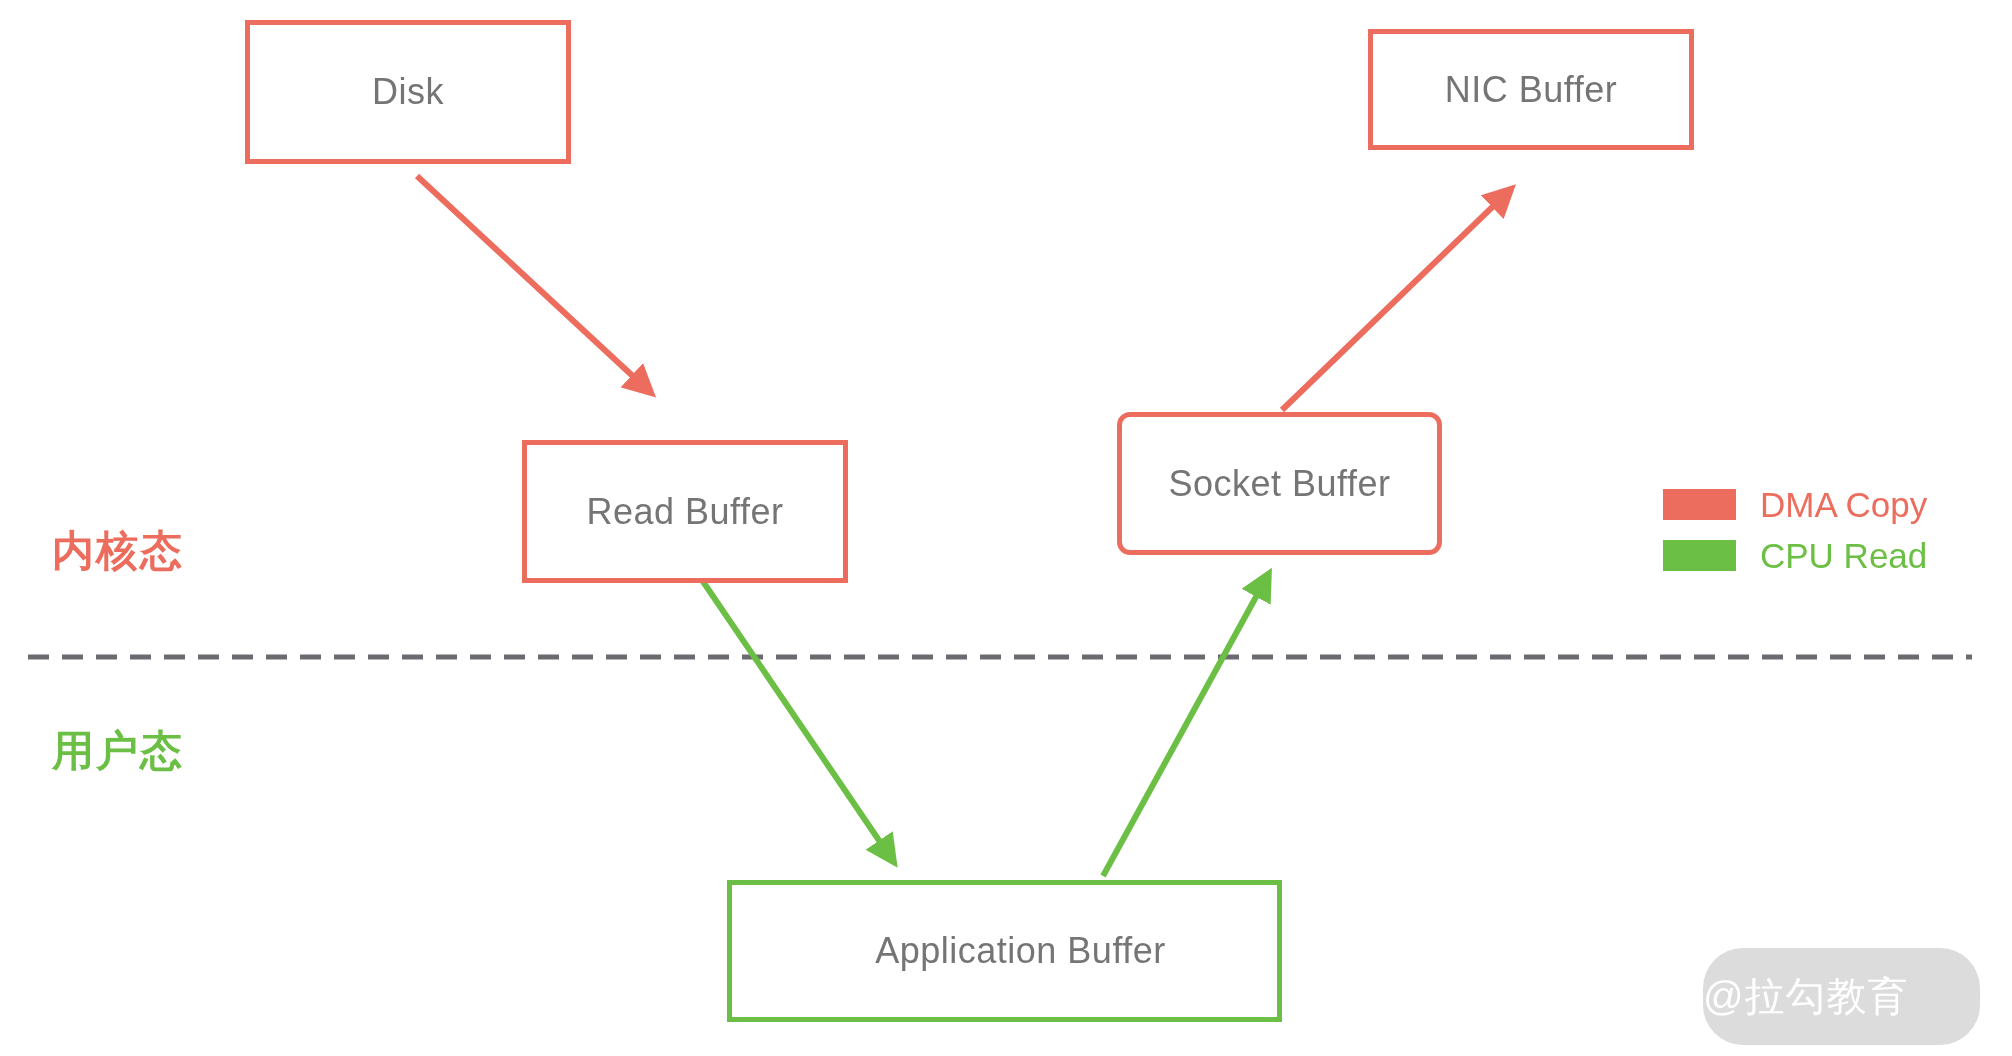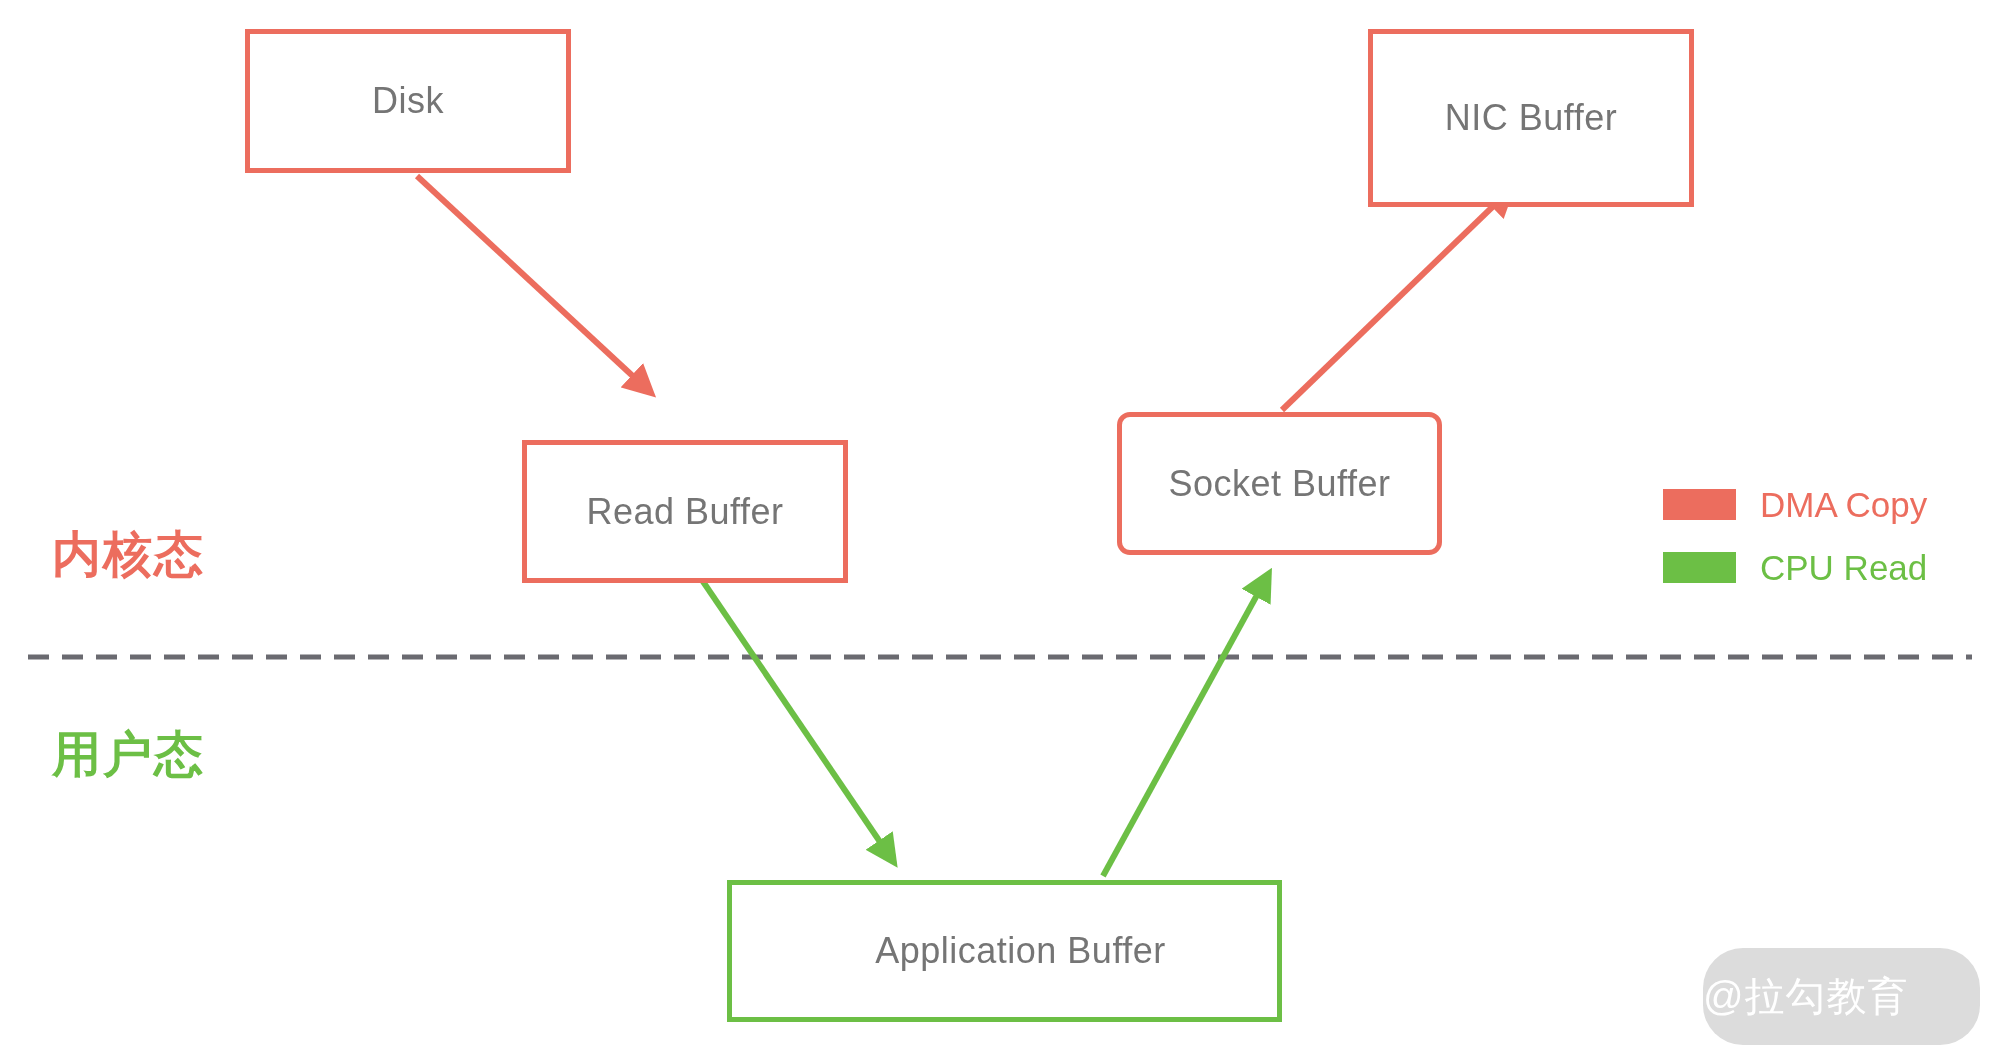--- a/index.html
+++ b/index.html
@@ -35,42 +35,42 @@
     align-items: center;
     justify-content: center;
     background: #ffffff;
     color: var(--node-text-color);
     font-size: 36px;
     letter-spacing: 0.5px;
     box-sizing: border-box;
   }
   .node.dma-border { border: 5px solid var(--dma-color); }
   .node.cpu-border { border: 5px solid var(--cpu-color); }
-  .node-disk   { left: 245px;  top: 29px;  width: 326px; height: 144px; }
-  .node-nic    { left: 1368px; top: 29px;  width: 326px; height: 178px; }
+  .node-disk   { left: 245px;  top: 20px;  width: 326px; height: 144px; }
+  .node-nic    { left: 1368px; top: 29px;  width: 326px; height: 121px; }
   .node-read   { left: 522px;  top: 412px; width: 326px; height: 143px; margin-top: 28px; }
   .node-socket { left: 1117px; top: 412px; width: 325px; height: 143px; border-radius: 13px; }
   .node-app    { left: 727px;  top: 880px; width: 555px; height: 142px; padding-left: 32px; }
   .zone-label {
     position: absolute;
     left: 52px;
-    font-size: 49px;
+    font-size: 42px;
     font-weight: bold;
     line-height: 1;
     letter-spacing: 2px;
   }
   .zone-kernel { top: 530px; color: var(--dma-color); }
   .zone-user   { top: 730px; color: var(--cpu-color); text-align: right; }
   .legend {
     position: absolute;
     left: 1663px;
     top: 487px;
     display: flex;
     flex-direction: column;
-    gap: 28px;
+    gap: 16px;
   }
   .legend-row { display: flex; align-items: center; }
   .legend-swatch { width: 73px; height: 31px; margin-right: 24px; }
   .legend-swatch.dma { background: var(--dma-color); }
   .legend-swatch.cpu { background: var(--cpu-color); }
   .legend-label { font-size: 35px; line-height: 1; }
   .legend-label.dma { color: var(--dma-color); }
   .legend-label.cpu { color: var(--cpu-color); }
   .watermark {
     position: absolute;

